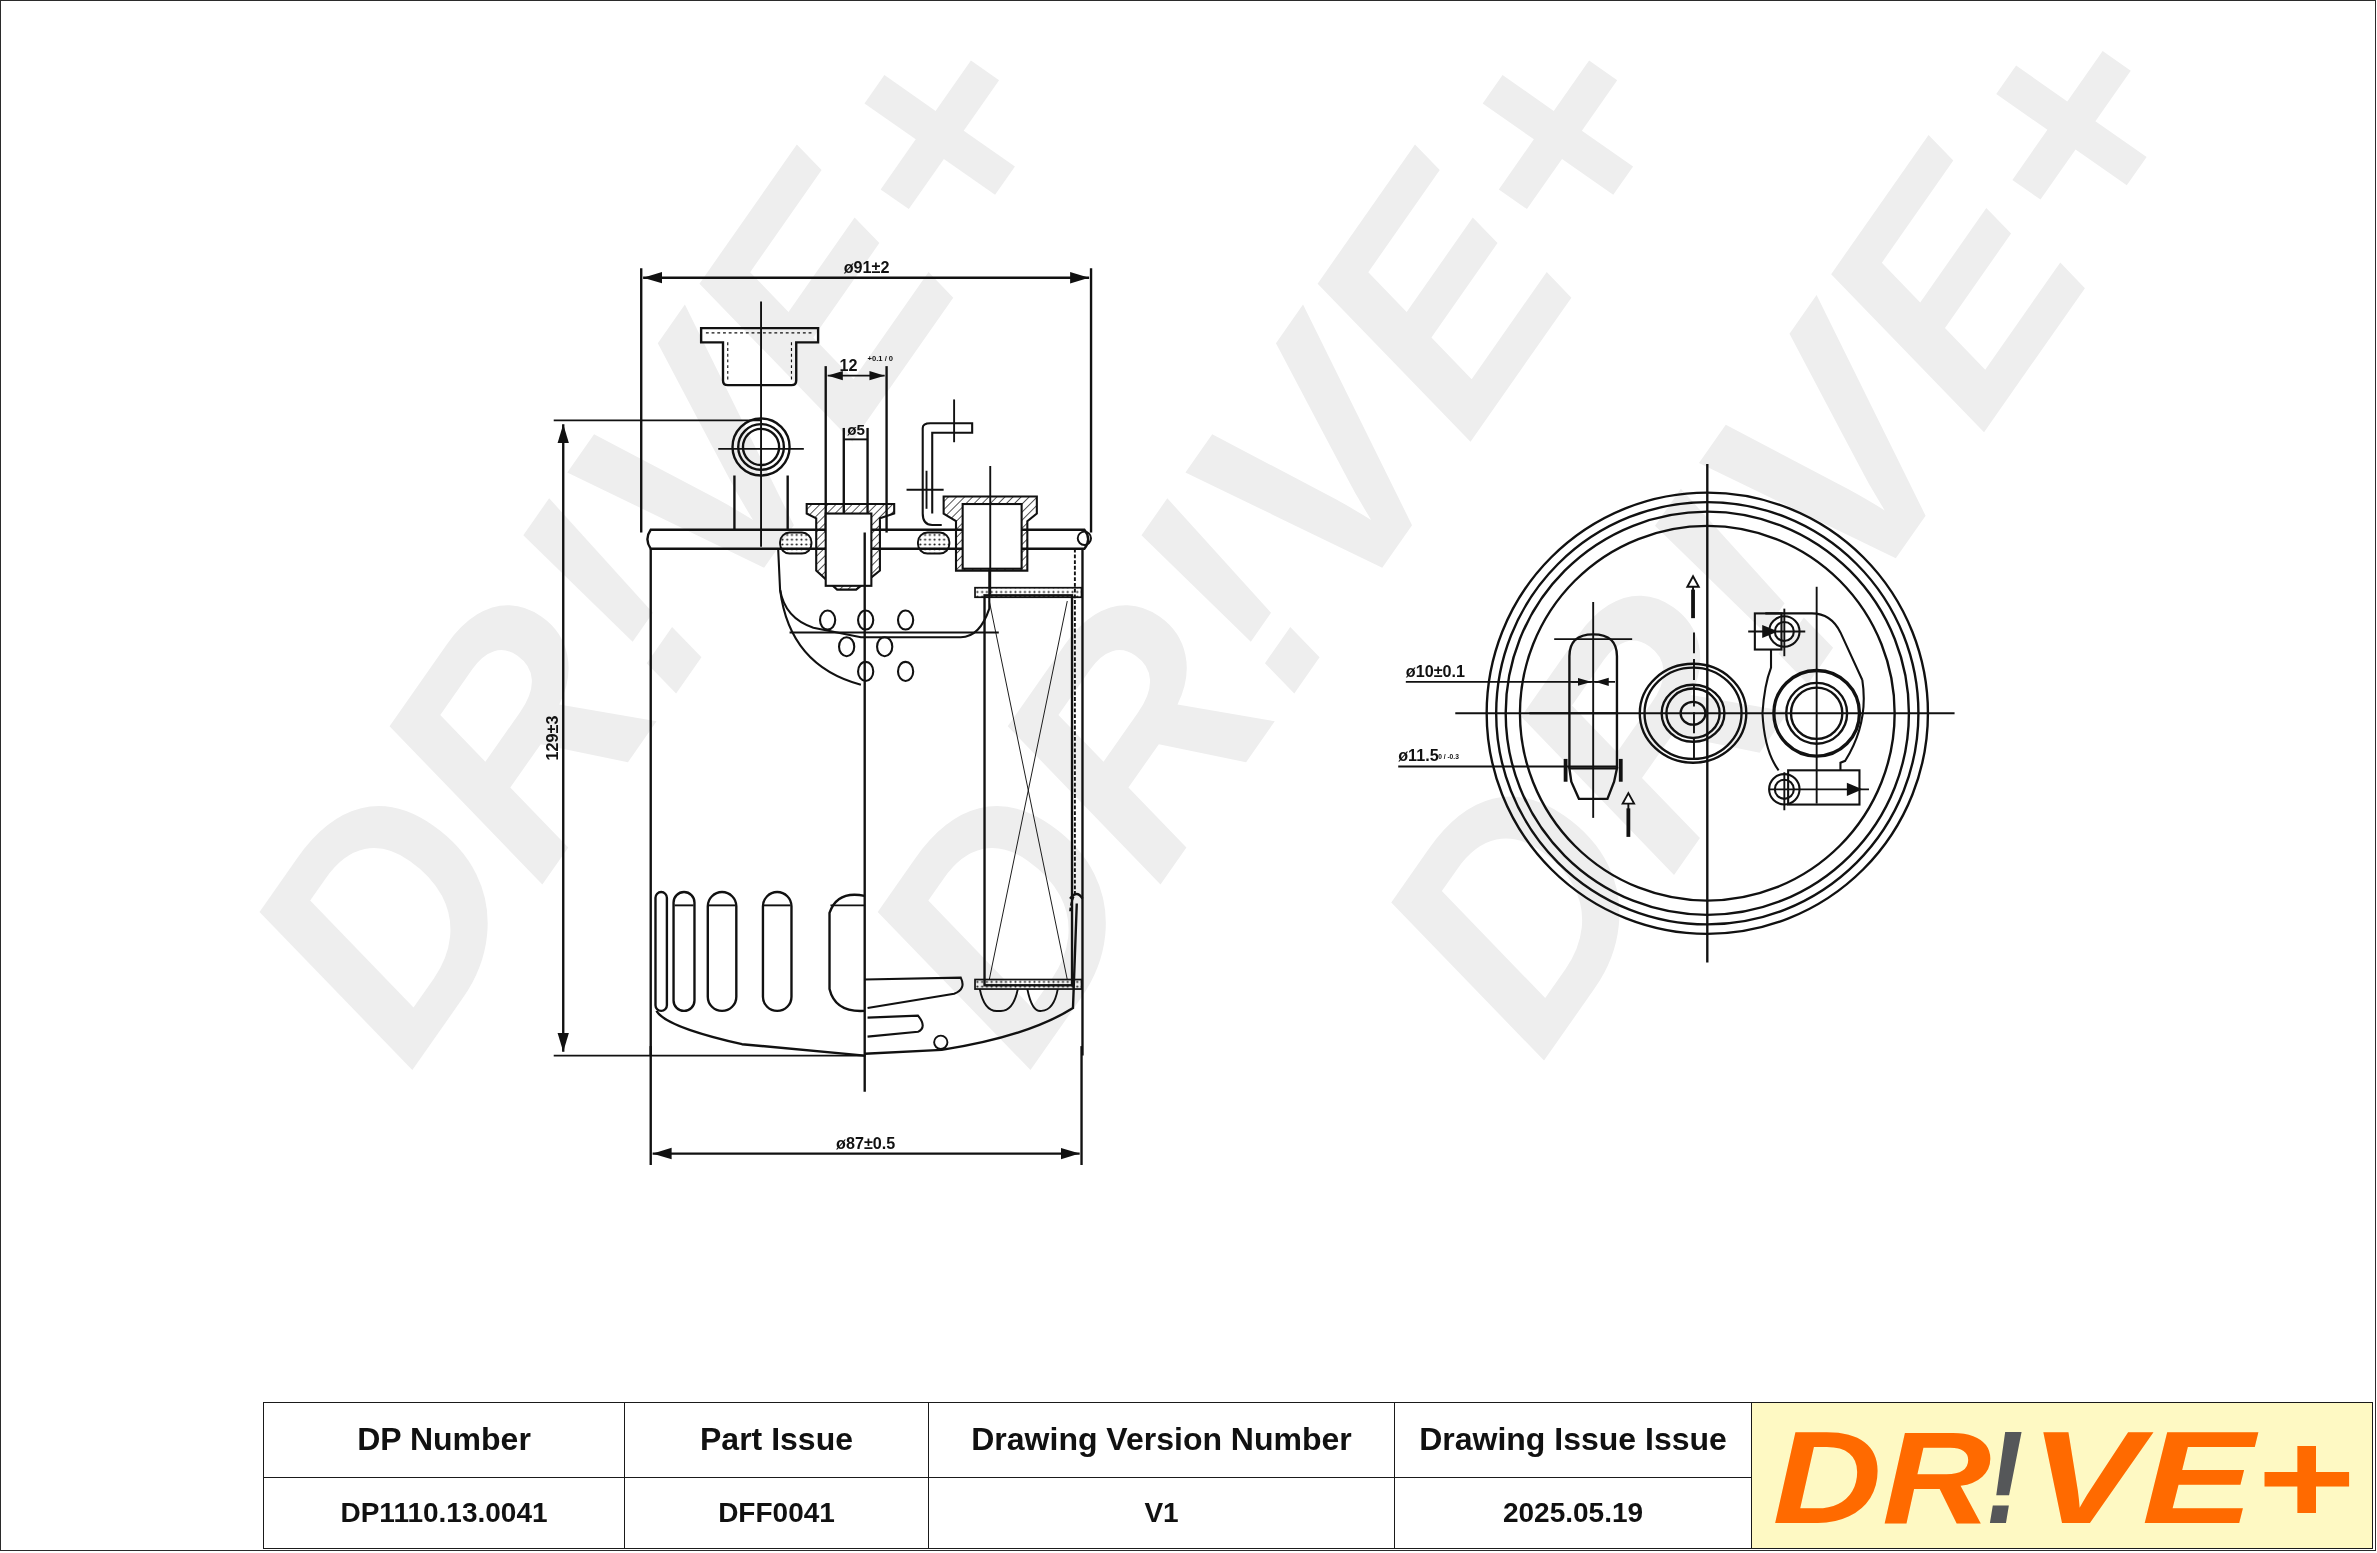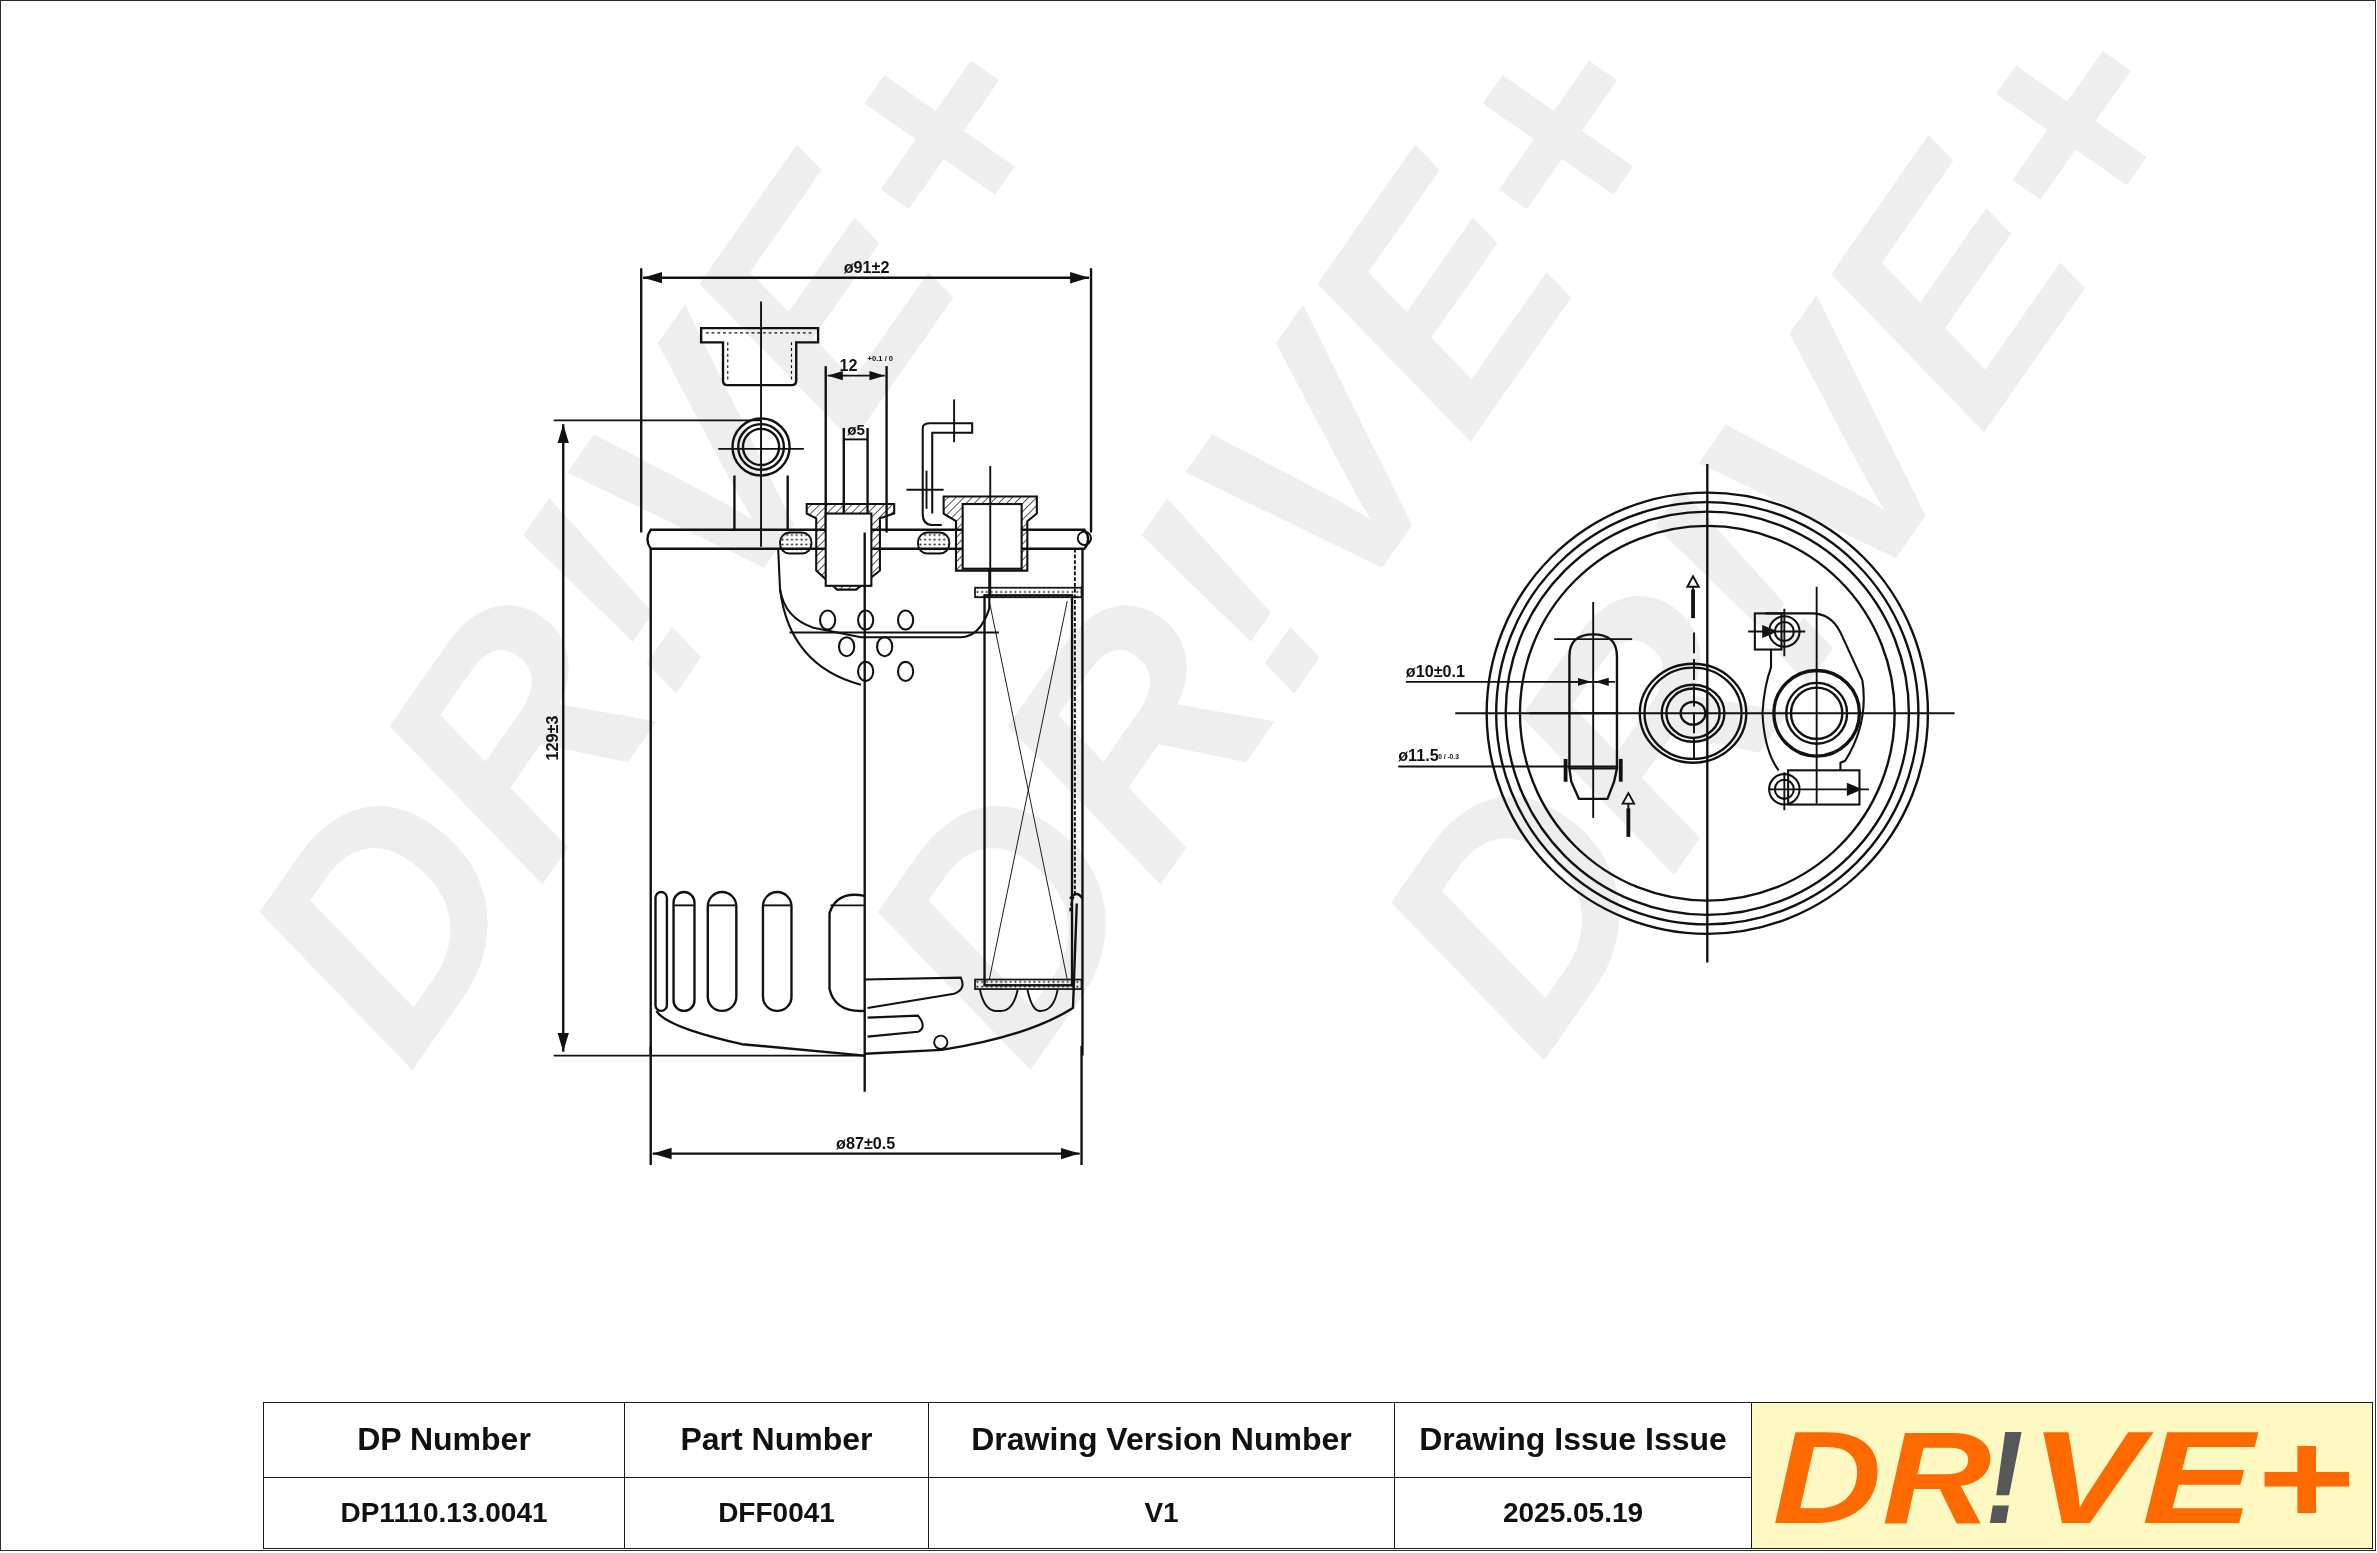--- a/index.html
+++ b/index.html
@@ -214,21 +214,21 @@
   <table class="tb">
     <colgroup>
       <col style="width:361px">
       <col style="width:304px">
       <col style="width:466px">
       <col style="width:357px">
     </colgroup>
     <tbody>
         <tr class="head">
       <td>DP Number</td>
-      <td>Part Number</td>
+      <td>Part Issue</td>
       <td>Drawing Version Number</td>
       <td>Drawing Issue Issue</td>
     </tr>
     <tr class="vals">
       <td>DP1110.13.0041</td>
       <td>DFF0041</td>
       <td>V1</td>
       <td>2025.05.19</td>
     </tr>
   </tbody>

